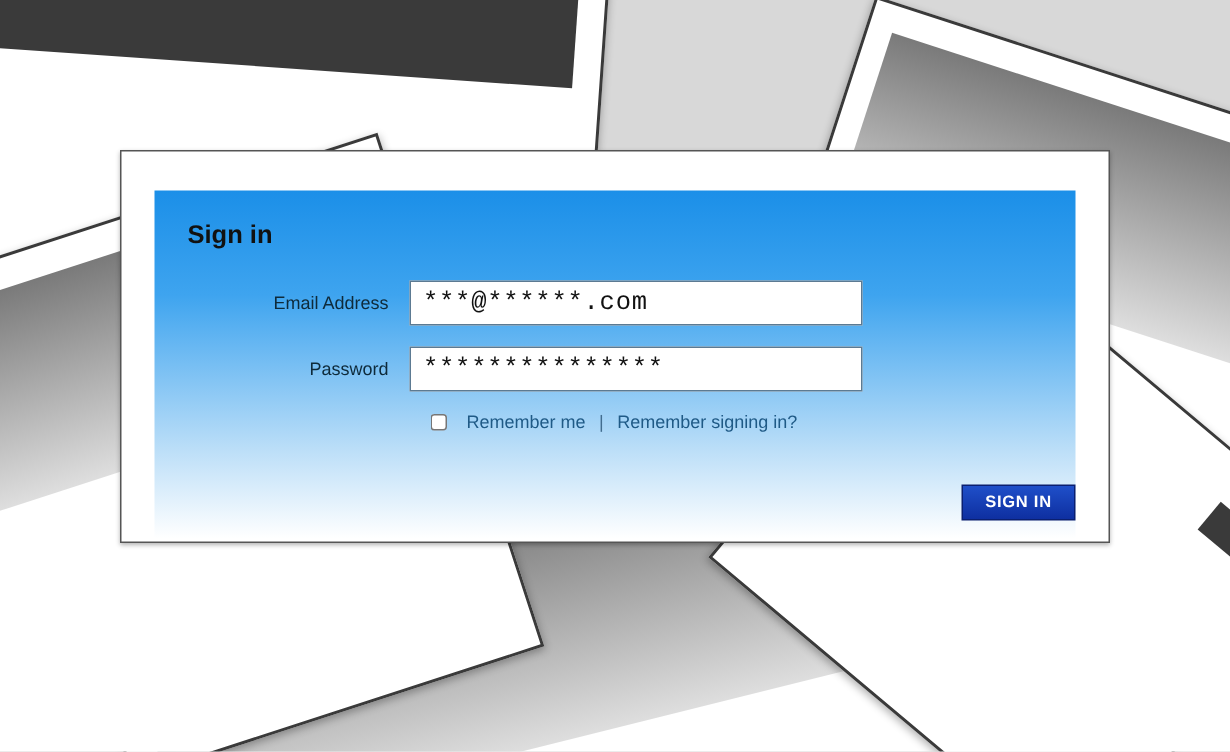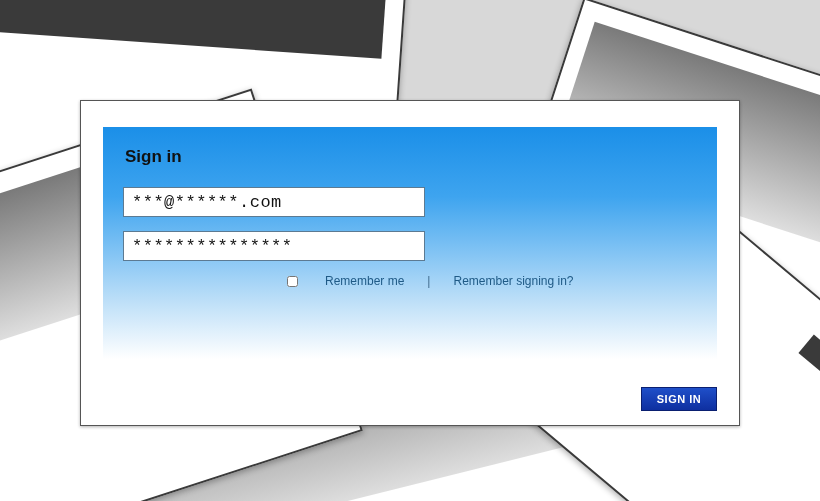--- a/index.html
+++ b/index.html
@@ -62,21 +62,21 @@
       transform: rotate(40deg);
     }
     .p5 .bg-dark { right: 24px; top: 30px; width: 96px; height: 24px; color:#fff; text-align:center; font-size:11px; line-height:24px; }
 
     
     .main-panel {
       position: absolute;
       left: 80px;
       top: 100px;
       width: 660px;
-      height: 326px;
+      height: 262px;
       background: #fff;
       border: 1px solid #555;
       box-shadow: 0 1px 3px rgba(0,0,0,0.3);
       z-index: 50;
     }
     .gradient-box {
       position: absolute;
       left: 22px;
       top: 26px;
       right: 22px;
@@ -117,21 +117,21 @@
     }
     .row-email { left: 20px; top: 60px; }
     .row-pass  { left: 20px; top: 104px; }
 
     .opts-row {
       position: absolute;
       left: 184px;
       top: 147px;
       display: flex;
       align-items: center;
-      gap: 23px;
+      gap: 9px;
       font-size: 12px;
       color: #1f5a86;
     }
     .opts-row input[type="checkbox"] {
       width: 11px;
       height: 11px;
       margin-right: 4px;
       cursor: pointer;
     }
     .opts-row .divider {
@@ -187,24 +187,26 @@
   <div class="bg-inner"></div>
 
 </div>
 
 <div class="main-panel">
   <div class="gradient-box">
 
     <div class="title">Sign in</div>
 
     <div class="form-row row-email">
+      <div class="form-label">Email Address</div>
       <input class="form-input" type="text" value="***@******.com" style="">
     </div>
 
     <div class="form-row row-pass">
+      <div class="form-label">Password</div>
       <input class="form-input" type="text" value="***************" style="">
     </div>
 
     <div class="opts-row">
       <input type="checkbox" style="">
       <label>Remember me</label>
       <span class="divider">|</span>
       <a>Remember signing in?</a>
     </div>
 

